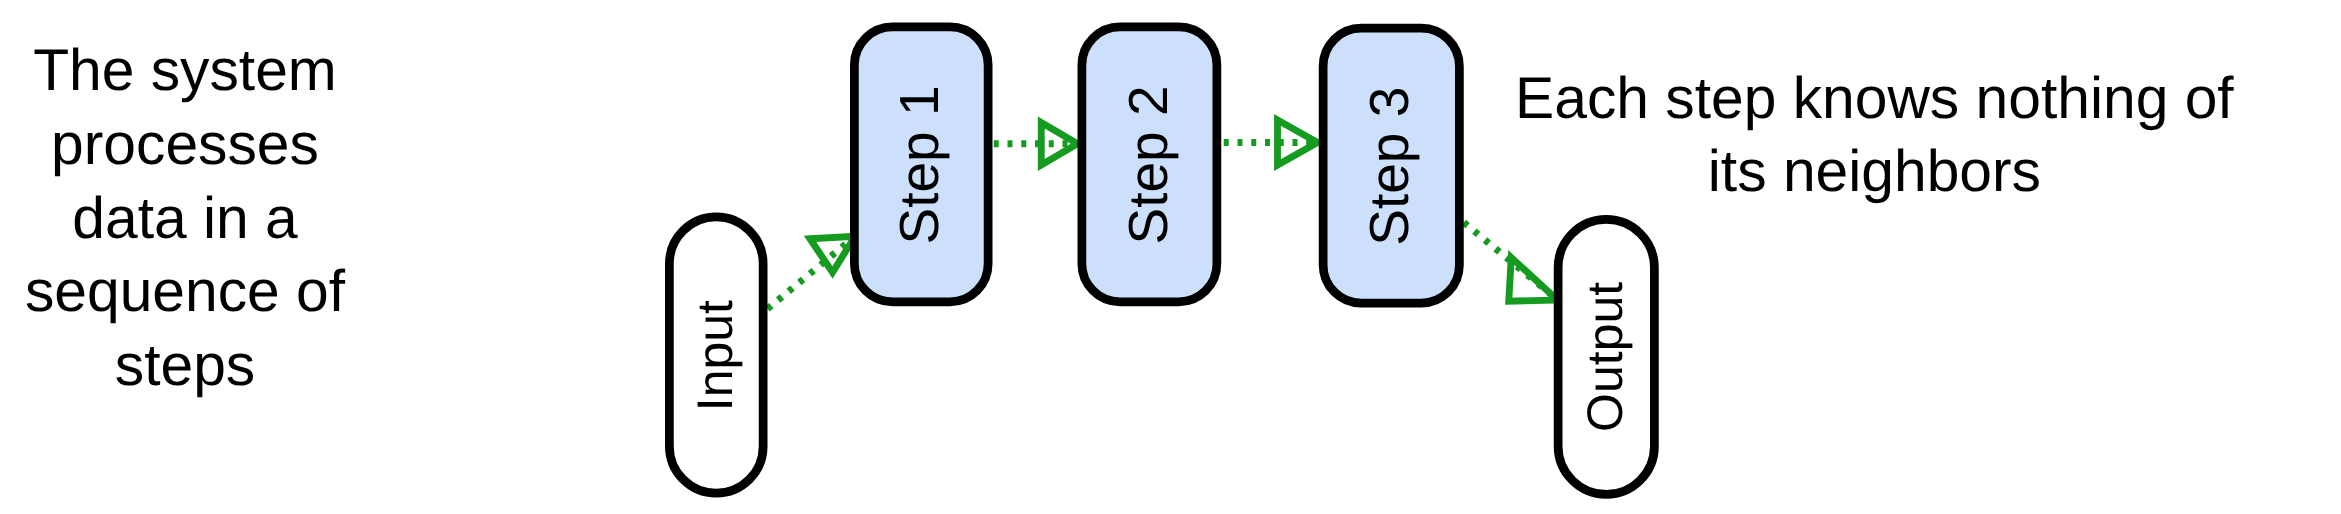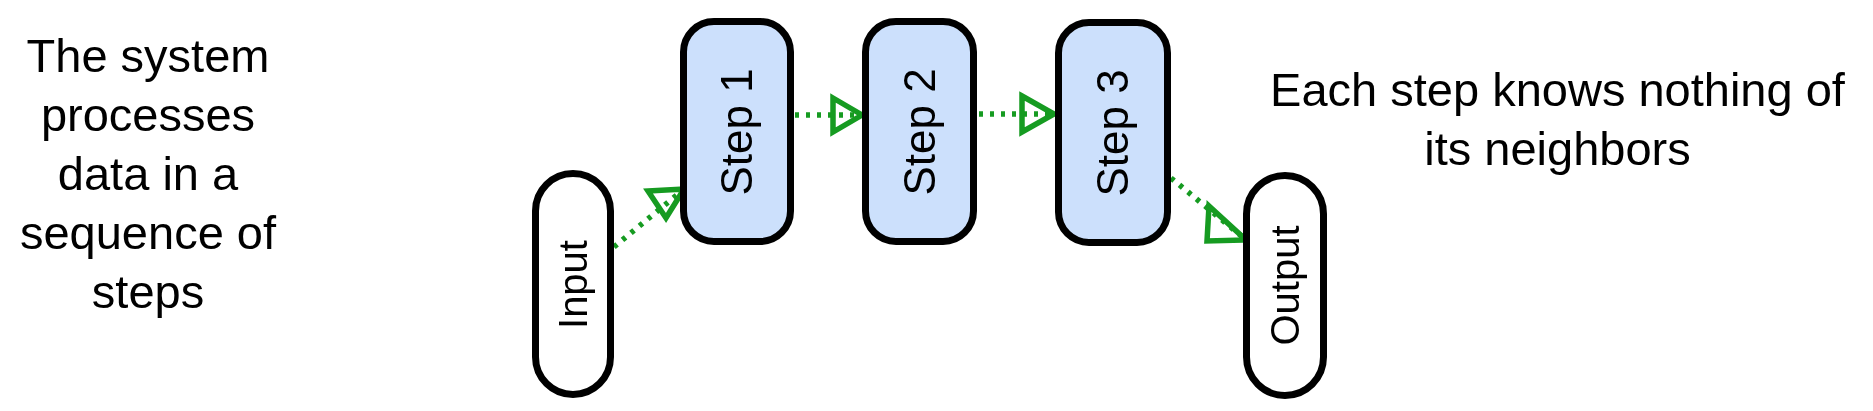--- a/index.html
+++ b/index.html
@@ -30,24 +30,23 @@
     letter-spacing: 0px;
     white-space: pre-line;
     font-weight: 400;
   }
   #note-left {
     left: 0px;
     top: 26px;
     width: 296px;
   }
   #note-right {
-    left: 1254px;
+    left: 1196px;
     top: 48px;
     width: 607px;
-    margin-top: 12px;
   }
 
   
   #graph {
     position: absolute;
     left: 0;
     top: 0;
     width: 1873px;
     height: 411px;
   }

